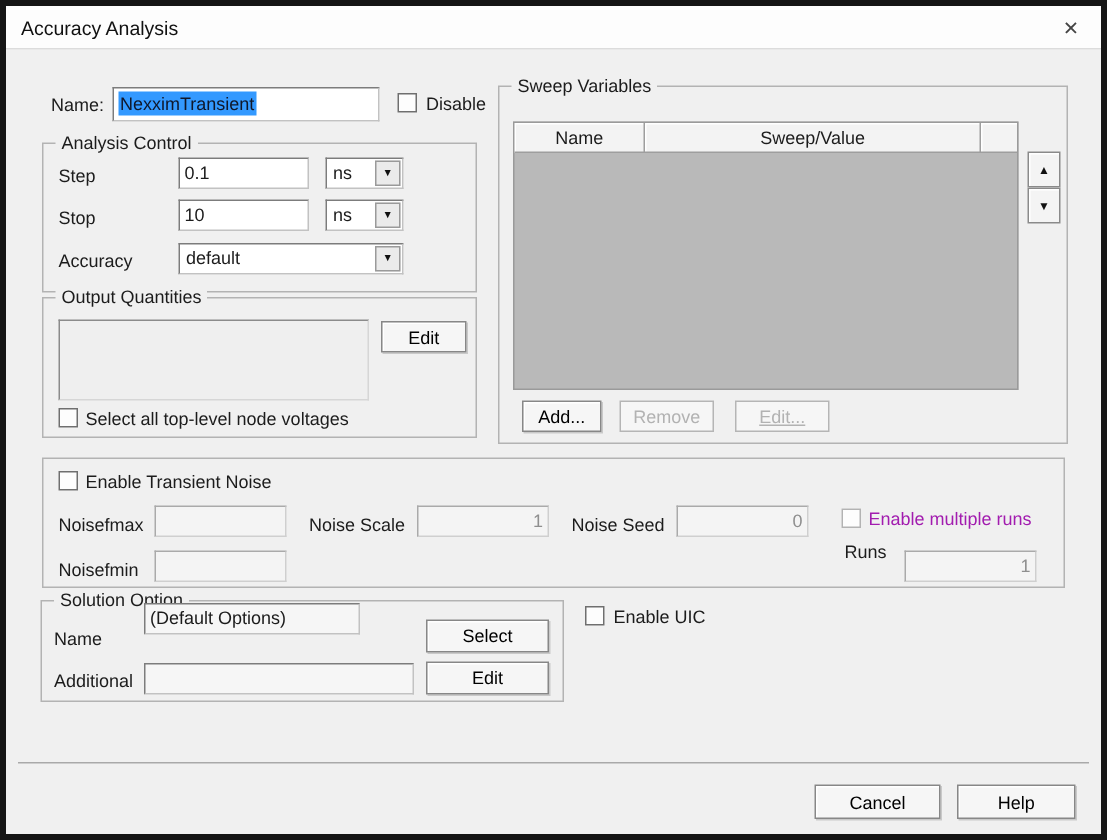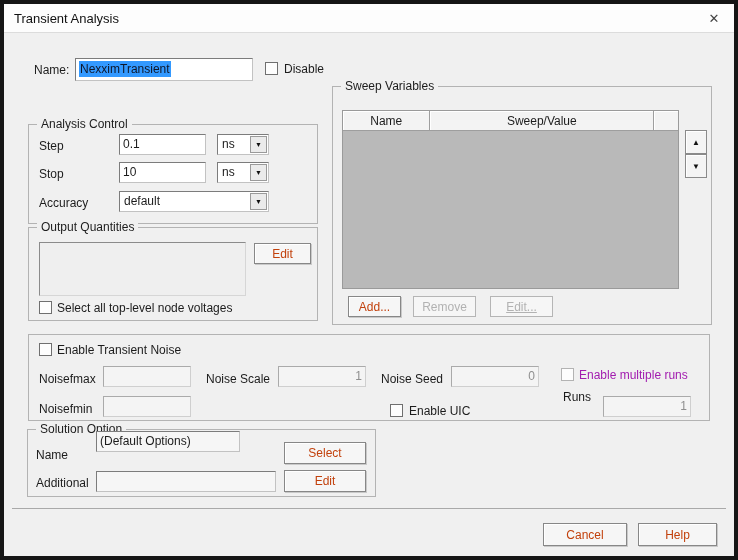--- a/index.html
+++ b/index.html
@@ -24,30 +24,30 @@
   .field.dis { background:#f4f4f4; border-color:#aaaaaa #cfcfcf #cfcfcf #aaaaaa; color:#8f8f8f; }
   .field.num { text-align:right; }
 
   .combo { position:absolute; background:#ffffff; border:1px solid #7c7c7c;
            border-color:#7c7c7c #c2c2c2 #c2c2c2 #7c7c7c; }
   .combo .ctext { position:absolute; left:4px; top:2px; }
   .combo .carrow { position:absolute; top:1px; right:1px; bottom:1px; width:17px; background:#ebebeb;
                    border:1px solid #9a9a9a; display:flex; align-items:center; justify-content:center;
                    font-size:7px; color:#111; }
 
-  .btn { position:absolute; background:#f6f6f6; border:1px solid #878787; color:#c2410c;
+  .btn { position:absolute; background:#f6f6f6; border:1px solid #878787; color:#000000;
          display:flex; align-items:center; justify-content:center;
          box-shadow: inset 1px 1px 0 #ffffff, 1px 1px 0 #c9c9c9; cursor:pointer; }
   .btn.default { border:2px solid #4f4f4f; }
   .btn.dis { color:#b2b2b2; border-color:#b5b5b5; box-shadow:none; cursor:default; }
 
   .cb { position:absolute; width:13px; height:13px; background:#fdfdfd; border:1px solid #6f6f6f; }
   .cb.dis { border-color:#b3b3b3; }
 
-  .groupbox { position:absolute; border:1px solid #b3b3b3;margin-top:29px; }
+  .groupbox { position:absolute; border:1px solid #b3b3b3; }
   .legend { position:absolute; top:-8px; left:8px; background:#f0f0f0; padding:0 4px; white-space:nowrap; }
 
   .listbox { position:absolute; background:#efefef; border:1px solid;
              border-color:#8b8b8b #d6d6d6 #d6d6d6 #8b8b8b; }
 
   .sweep-table { position:absolute; left:9px; top:23px; width:337px; height:179px;
                  border:1px solid #9a9a9a; background:#b9b9b9; }
   .sweep-header { display:flex; height:20px; }
   .sweep-hcell { background:#f3f3f3; border-right:1px solid #9e9e9e; border-bottom:1px solid #9e9e9e;
                  box-shadow: inset 1px 1px 0 #ffffff; display:flex; align-items:center;
@@ -58,21 +58,21 @@
 
   .separator { position:absolute; left:12px; top:508px; width:714px; height:1px; background:#a9a9a9; }
   .sel-text { background:#3399ff; color:#0f172a; padding:1px 1px; }
 </style>
 </head>
 <body>
 
 <div id="dialog">
 
   <div class="titlebar">
-    <div class="title">Transient Analysis</div>
+    <div class="title">Accuracy Analysis</div>
     <div class="close-btn">✕</div>
   </div>
 
   <div class="label" style="left:34px; top:63px;">Name:</div>
   <div class="field" style="left:75px; top:58px; width:178px; height:23px; line-height:21px;"><span class="sel-text">NexximTransient</span></div>
   <span class="cb" style="left:265px; top:62px;"></span>
   <div class="label" style="left:284px; top:62px;">Disable</div>
 
   <div class="groupbox" style="left:28px; top:95px; width:290px; height:100px;">
     <span class="legend">Analysis Control</span>

